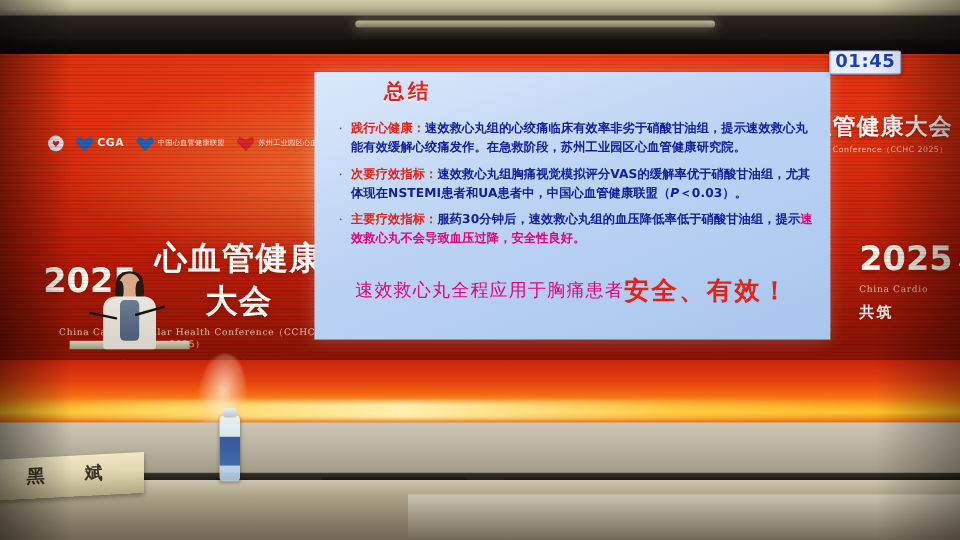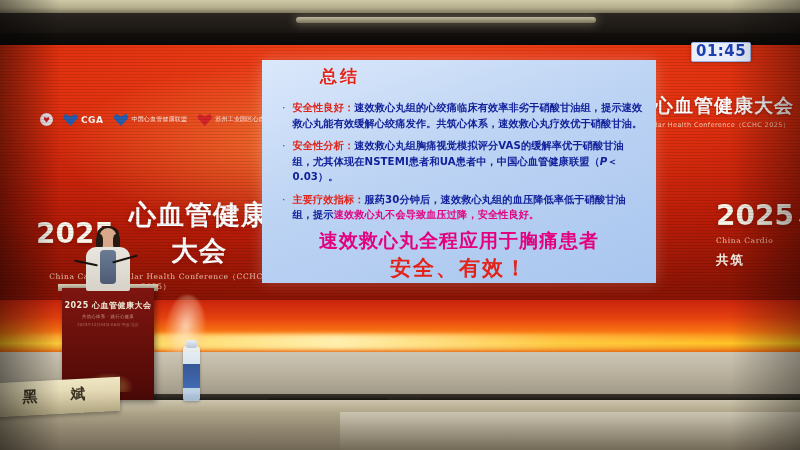--- a/index.html
+++ b/index.html
@@ -78,34 +78,34 @@
     font-family:"DejaVu Serif","Liberation Serif",serif;}
   .lock-slogan{font-size:12.5px;font-weight:bold;color:#fff7ee;letter-spacing:3px;margin-top:7px;
     text-shadow:0 1px 3px rgba(120,12,0,.55);}
 
   
   .lock-r{position:absolute;left:716px;top:152px;width:200px;text-align:left;}
   .lock-r .lock-row{justify-content:flex-start;gap:6px;}
   .lock-r .lock-slogan{letter-spacing:2px;text-align:left;}
 
   
-  .slide{position:absolute;left:262px;top:60px;width:370px;height:223px;overflow:hidden;
+  .slide{position:absolute;left:262px;top:60px;width:430px;height:223px;overflow:hidden;
     background:linear-gradient(160deg,#dbe8fb 0%,#bcd3f3 45%,#a9c6ef 100%);
-    box-shadow:0 0 14px rgba(255,255,255,.22);padding-left:24px;}
+    box-shadow:0 0 14px rgba(255,255,255,.22);}
   .slide-title{position:absolute;left:58px;top:5px;font-size:17px;font-weight:bold;
     color:#e2231a;letter-spacing:3px;text-shadow:0 1px 0 rgba(255,255,255,.5);}
   .bullets{position:absolute;left:20px;top:40px;right:12px;}
   .bullet{display:flex;gap:7px;margin-bottom:7px;}
   .bdot{color:#3a46c8;font-size:11px;line-height:13px;flex:0 0 auto;padding-top:1px;}
   .btext{font-size:10.2px;line-height:15.5px;color:#12219b;font-weight:bold;letter-spacing:.1px;}
   .hl-red{color:#e2231a;}
   .hl-mag{color:#e4007f;}
   .ital{font-style:italic;}
   .conclusion{position:absolute;left:0;right:0;top:168px;text-align:center;}
-  .conc-a{font-size:19px;font-weight:bold;color:#e4007f;letter-spacing:1px;
+  .conc-a{font-size:15px;font-weight:normal;color:#e4007f;letter-spacing:1px;
     display:inline-block;vertical-align:middle;}
   .conc-b{font-size:21px;font-weight:bold;color:#e2231a;letter-spacing:2px;
     display:inline-block;vertical-align:middle;}
 
   
   .stage-backdrop{position:absolute;left:0;top:300px;width:800px;height:62px;
     background:linear-gradient(180deg,#c9240c 0%,#e4400f 28%,#f97612 52%,#ffc31d 70%,#e2560f 86%,#a81906 100%);}
   .light-streak{position:absolute;left:0;top:334px;width:800px;height:16px;
     background:linear-gradient(90deg,rgba(255,200,60,0) 0%,rgba(255,226,120,.75) 18%,rgba(255,245,190,.9) 42%,rgba(255,210,90,.6) 70%,rgba(255,170,40,0) 100%);
     filter:blur(2px);}
@@ -247,25 +247,25 @@
       <div class="lock-en">China Cardio</div>
       <div class="lock-slogan">共筑</div>
     </div>
   </div>
 
   <div class="slide">
     <div class="slide-title">总结</div>
     <div class="bullets">
       <div class="bullet">
         <span class="bdot">·</span>
-        <span class="btext"><span class="hl-red">安全性良好：</span><span>速效救心丸组的心绞痛临床有效率非劣于硝酸甘油组，提示速效救心丸能有效缓解心绞痛发作。共筑心体系，速效救心丸疗效优于硝酸甘油。</span></span>
+        <span class="btext"><span class="hl-red">践行心健康：</span><span>速效救心丸组的心绞痛临床有效率非劣于硝酸甘油组，提示速效救心丸能有效缓解心绞痛发作。在急救阶段，苏州工业园区心血管健康研究院。</span></span>
       </div>
       <div class="bullet">
         <span class="bdot">·</span>
-        <span class="btext"><span class="hl-red">安全性分析：</span><span>速效救心丸组胸痛视觉模拟评分VAS的缓解率优于硝酸甘油组，尤其体现在NSTEMI患者和UA患者中，中国心血管健康联盟（</span><span class="ital">P</span><span>＜0.03）。</span></span>
+        <span class="btext"><span class="hl-red">次要疗效指标：</span><span>速效救心丸组胸痛视觉模拟评分VAS的缓解率优于硝酸甘油组，尤其体现在NSTEMI患者和UA患者中，中国心血管健康联盟（</span><span class="ital">P</span><span>＜0.03）。</span></span>
       </div>
       <div class="bullet">
         <span class="bdot">·</span>
         <span class="btext"><span class="hl-red">主要疗效指标：</span><span>服药30分钟后，速效救心丸组的血压降低率低于硝酸甘油组，提示</span><span class="hl-mag">速效救心丸不会导致血压过降，安全性良好。</span></span>
       </div>
     </div>
     <div class="conclusion">
       <span class="conc-a">速效救心丸全程应用于胸痛患者</span><span class="conc-b">安全、有效！</span>
     </div>
   </div>
@@ -281,28 +281,20 @@
 
   <div class="floor"></div>
   <div class="floor-edge"></div>
   <div class="table-dark-l"></div>
   <div class="table-dark-r"></div>
   <div class="table-dark-rr"></div>
   <div class="table-front"></div>
   <div class="table-sheen"></div>
 
   <div class="podium-top"></div>
-  <div class="podium">
-    <div class="podium-logo">
-      <div class="p1"><span>2025</span> <span>心血管健康大会</span></div>
-      <div class="p2">共筑心体系 · 践行心健康</div>
-      <div class="p3">2025年12月04日-06日  中国·北京</div>
-    </div>
-    <div class="podium-glow"></div>
-  </div>
 
   <div class="speaker">
     <div class="sp-hair"></div>
     <div class="sp-head"></div>
     <div class="sp-hair2"></div>
     <div class="sp-hair3"></div>
     <div class="sp-body"></div>
     <div class="sp-inner"></div>
   </div>
   <div class="mic"></div>

